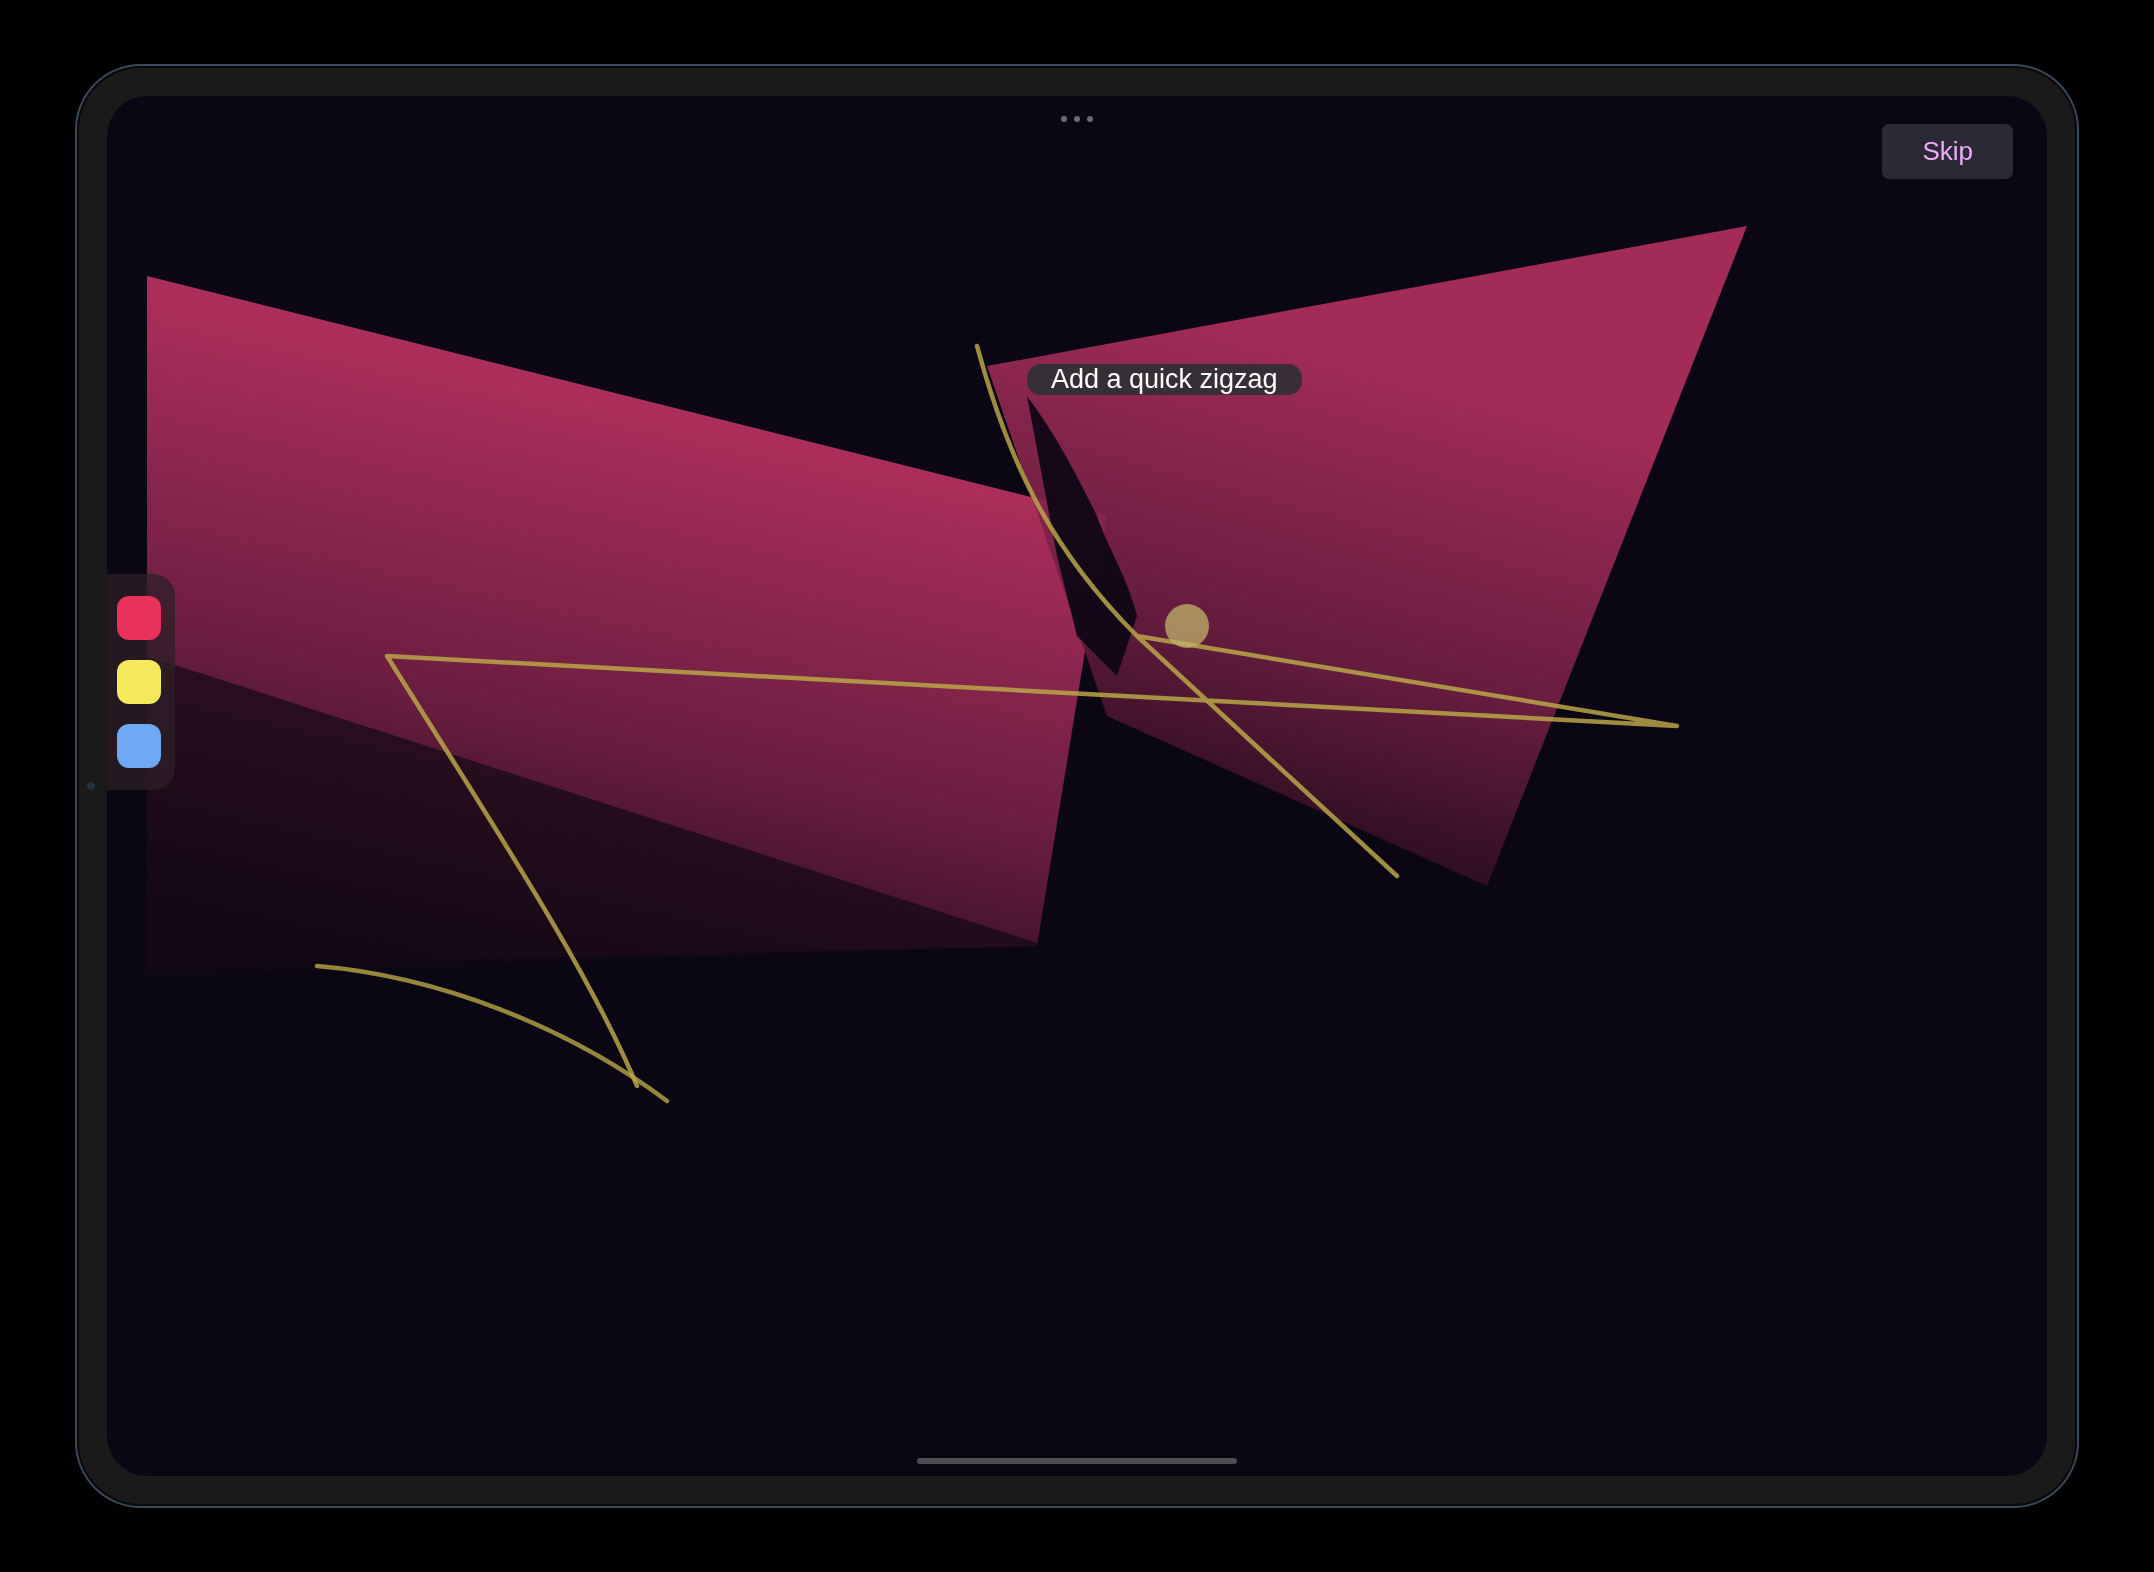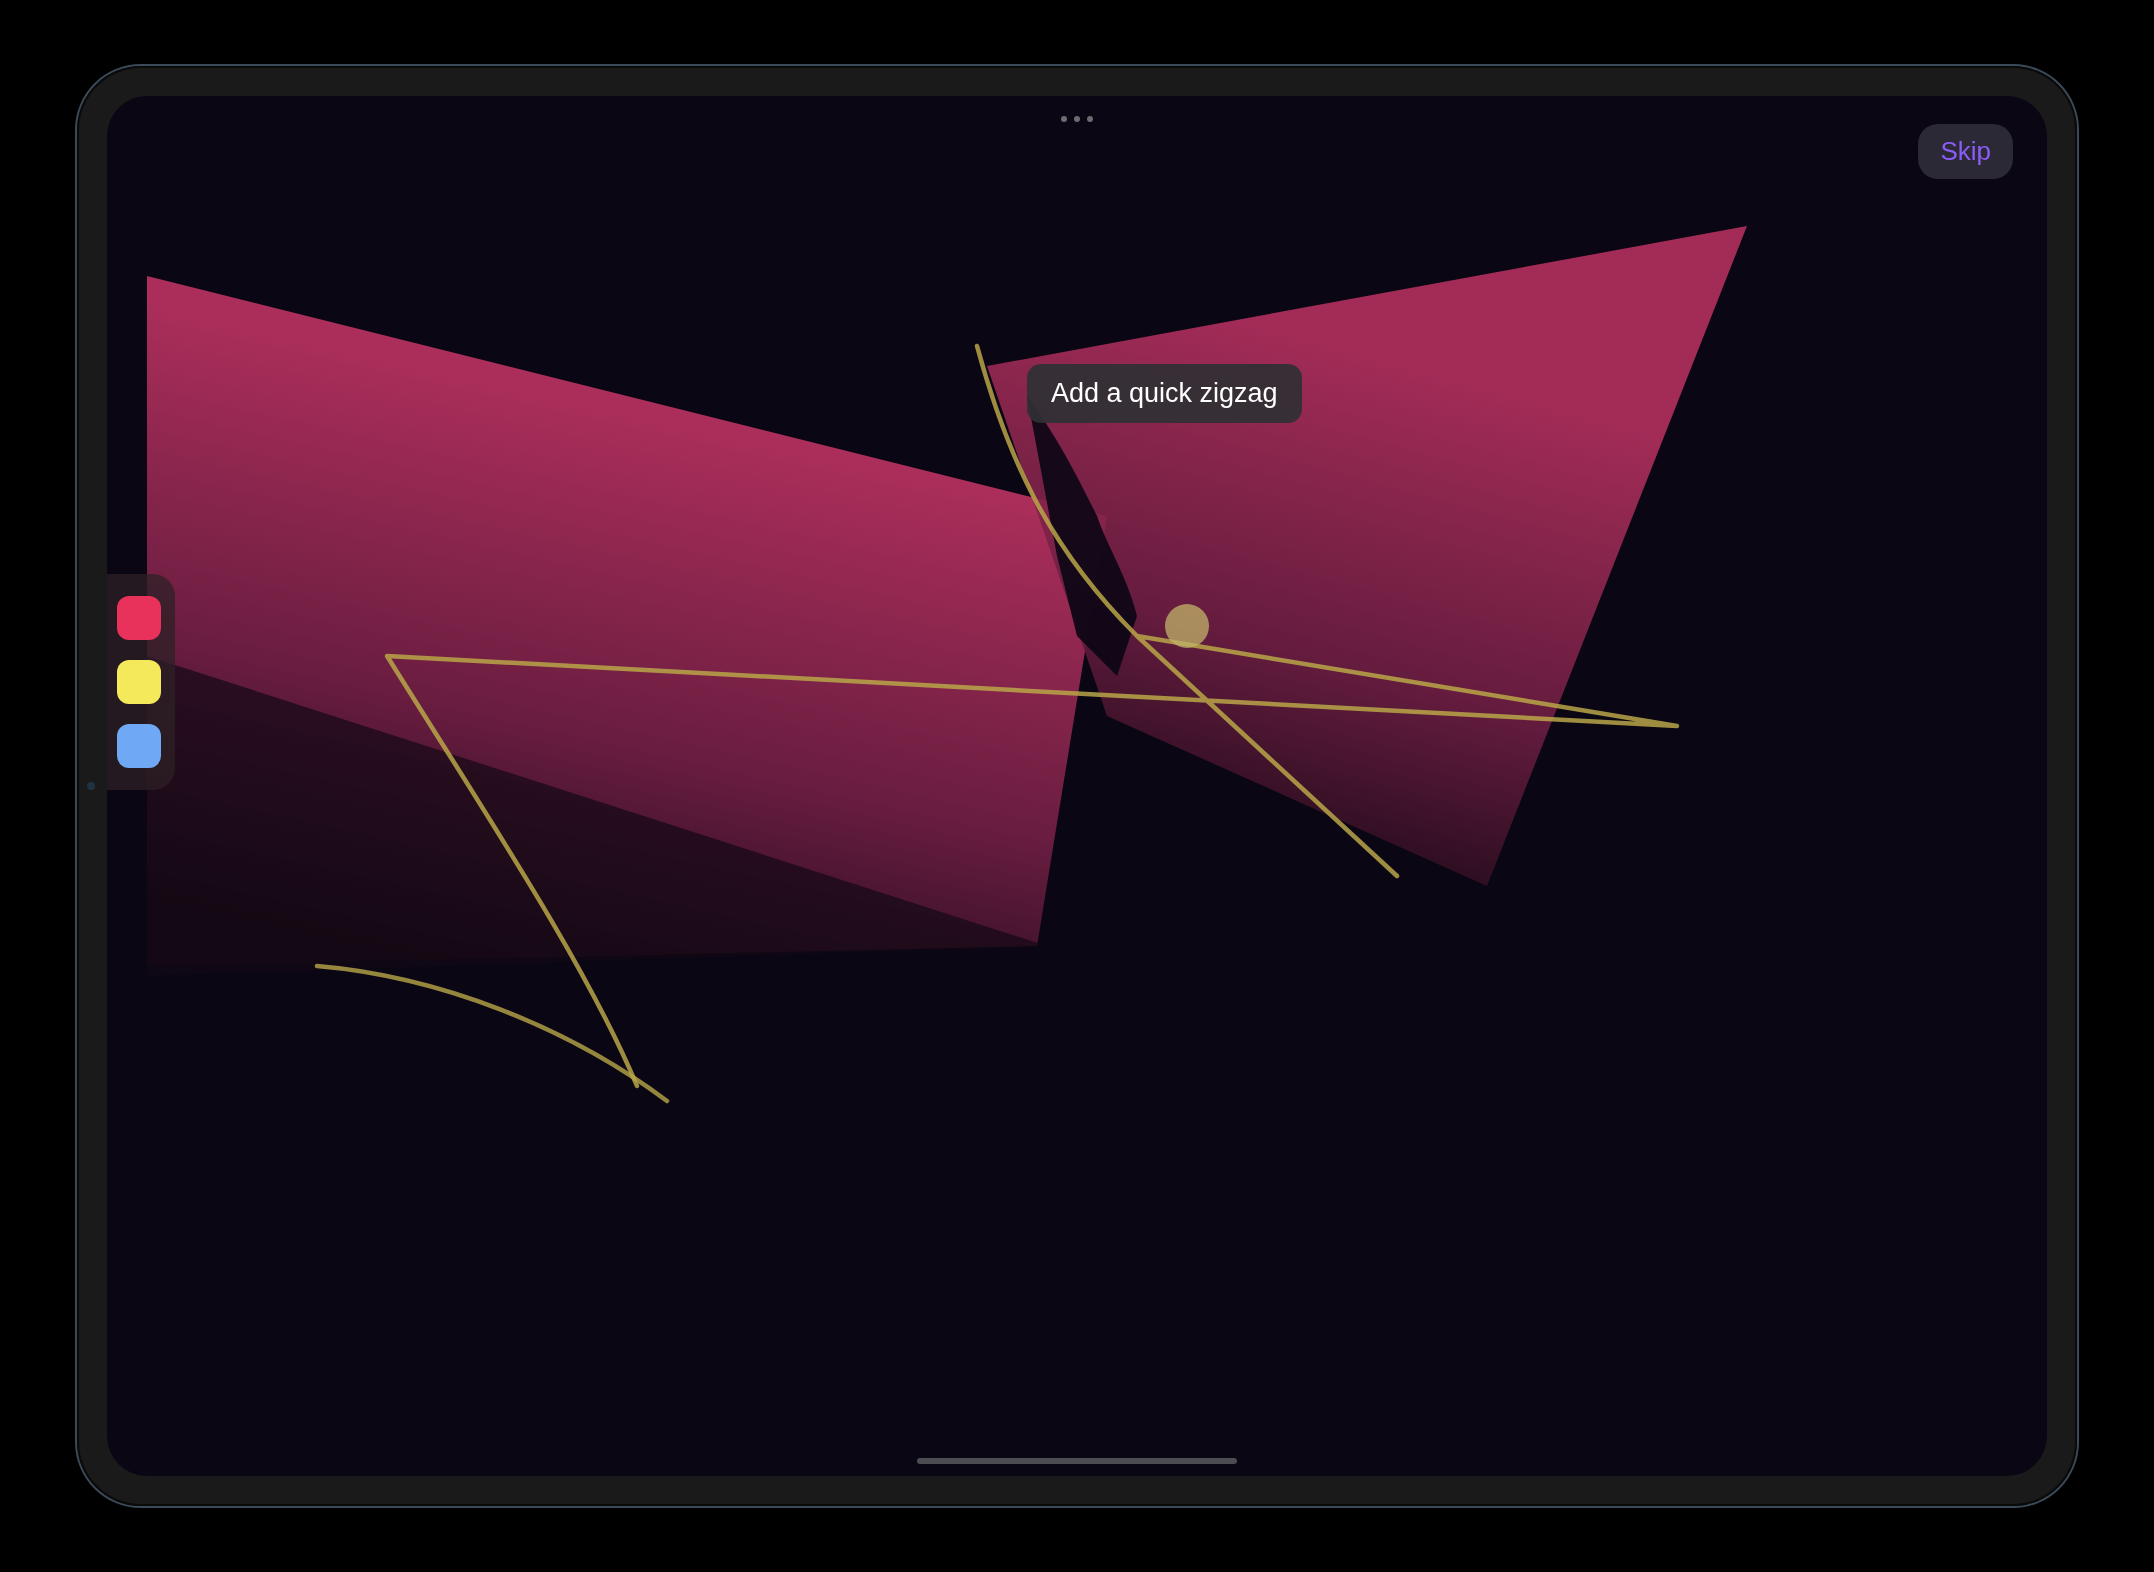--- a/index.html
+++ b/index.html
@@ -55,37 +55,37 @@
       height: 6px;
       border-radius: 50%;
       background: #6b6b70;
     }
     
     .skip-btn {
       position: absolute;
       top: 28px;
       right: 34px;
       background: rgba(60,60,70,0.65);
-      color: #8b5cf6;
+      color: #f0abfc;
       border: none;
-      border-radius: 20px;
-      padding: 12px 22px;
+      border-radius: 7px;
+      padding: 12px 40px;
       font-size: 26px;
       font-weight: 500;
       cursor: pointer;
     }
     
     .tooltip {
       position: absolute;
       top: 268px;
       left: 920px;
       background: rgba(48,48,52,0.92);
       color: #fff;
       font-size: 27px;
-      padding: 14px 24px;
+      padding: 0 24px;
       border-radius: 14px;
     }
     
     .palette {
       position: absolute;
       left: 0;
       top: 478px;
       background: rgba(45,32,38,0.75);
       border-top-right-radius: 22px;
       border-bottom-right-radius: 22px;

